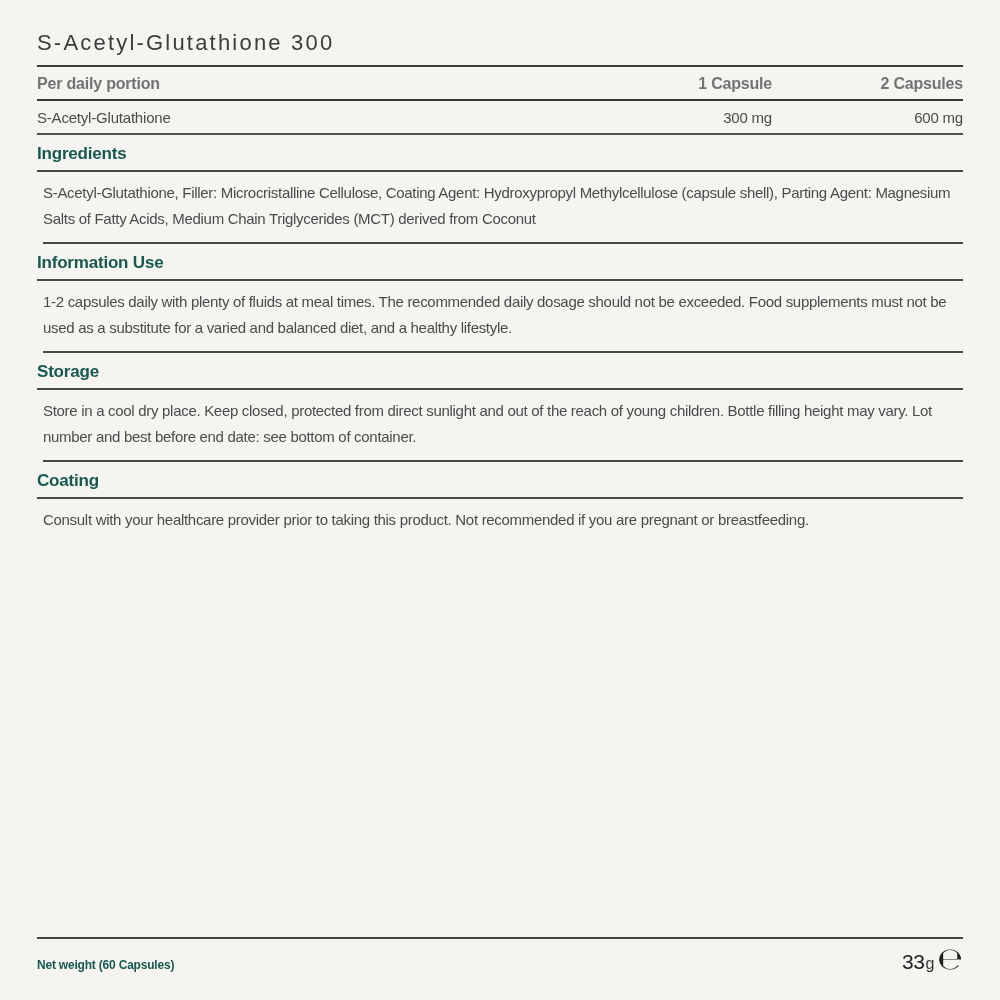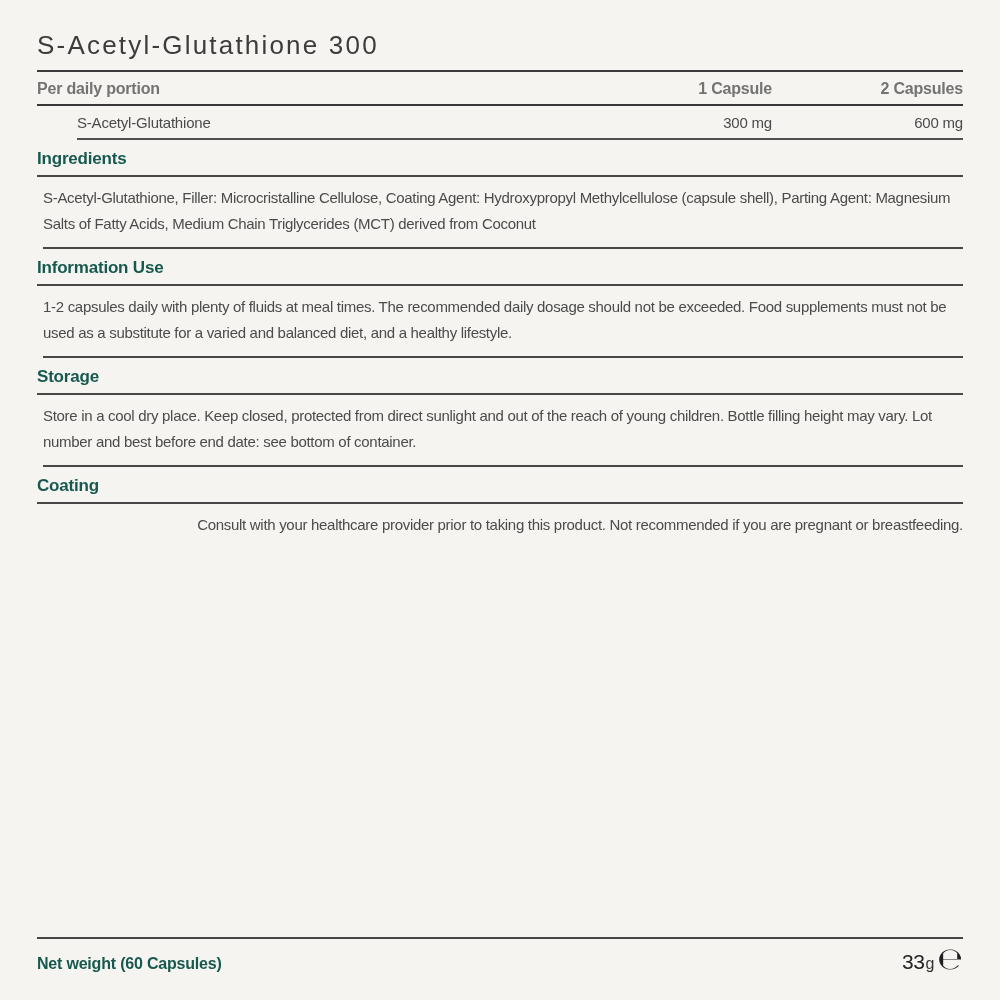--- a/index.html
+++ b/index.html
@@ -11,21 +11,21 @@
     width: 1000px;
     height: 1000px;
     margin: 0 auto;
     background: #f5f4f1;
     padding: 30px 37px 0 37px;
     overflow: hidden;
   }
 
   
   .product-title {
-    font-size: 26px;
+    font-size: 22px;
     font-weight: 400;
     letter-spacing: 2.2px;
     color: #3c3c3c;
     padding-bottom: 9px;
     border-bottom: 2px solid #3c3c3c;
   }
 
   
   .section-heading {
     font-size: 17px;
@@ -48,52 +48,51 @@
     color: #737373;
   }
   .ntable-row {
     display: flex;
     align-items: baseline;
     padding: 8px 0 7px 0;
     border-bottom: 2px solid #4f4f4f;
     font-size: 15px;
     letter-spacing: -0.2px;
     color: #4b4b4b;
-    margin-left: 40px;
   }
   .col-name { flex: 1; text-align: left; }
   .col-val  { width: 191px; text-align: right; }
 
   
   .para {
     font-size: 15px;
     line-height: 26px;
     letter-spacing: -0.3px;
     color: #4b4b4b;
     padding: 8px 0 10px 0;
     border-bottom: 2px solid #474747;
     margin-left: 6px;
   }
-  .para.last { border-bottom: none; text-align: right; }
+  .para.last { border-bottom: none; }
 
   
   .footer {
     position: absolute;
     left: 37px;
     right: 37px;
     bottom: 0;
     height: 63px;
     border-top: 2px solid #454545;
     padding-top: 9px;
     display: flex;
     justify-content: space-between;
     align-items: baseline;
   }
   .net-weight {
-    font-size: 16px;
+    font-size: 12px;
     font-weight: 700;
     letter-spacing: -0.2px;
     color: #17594e;
     text-align: right;
   }
   .weight-group { display: flex; align-items: baseline; }
   .weight-num {
     font-size: 21px;
     font-weight: 400;
     letter-spacing: -0.5px;

